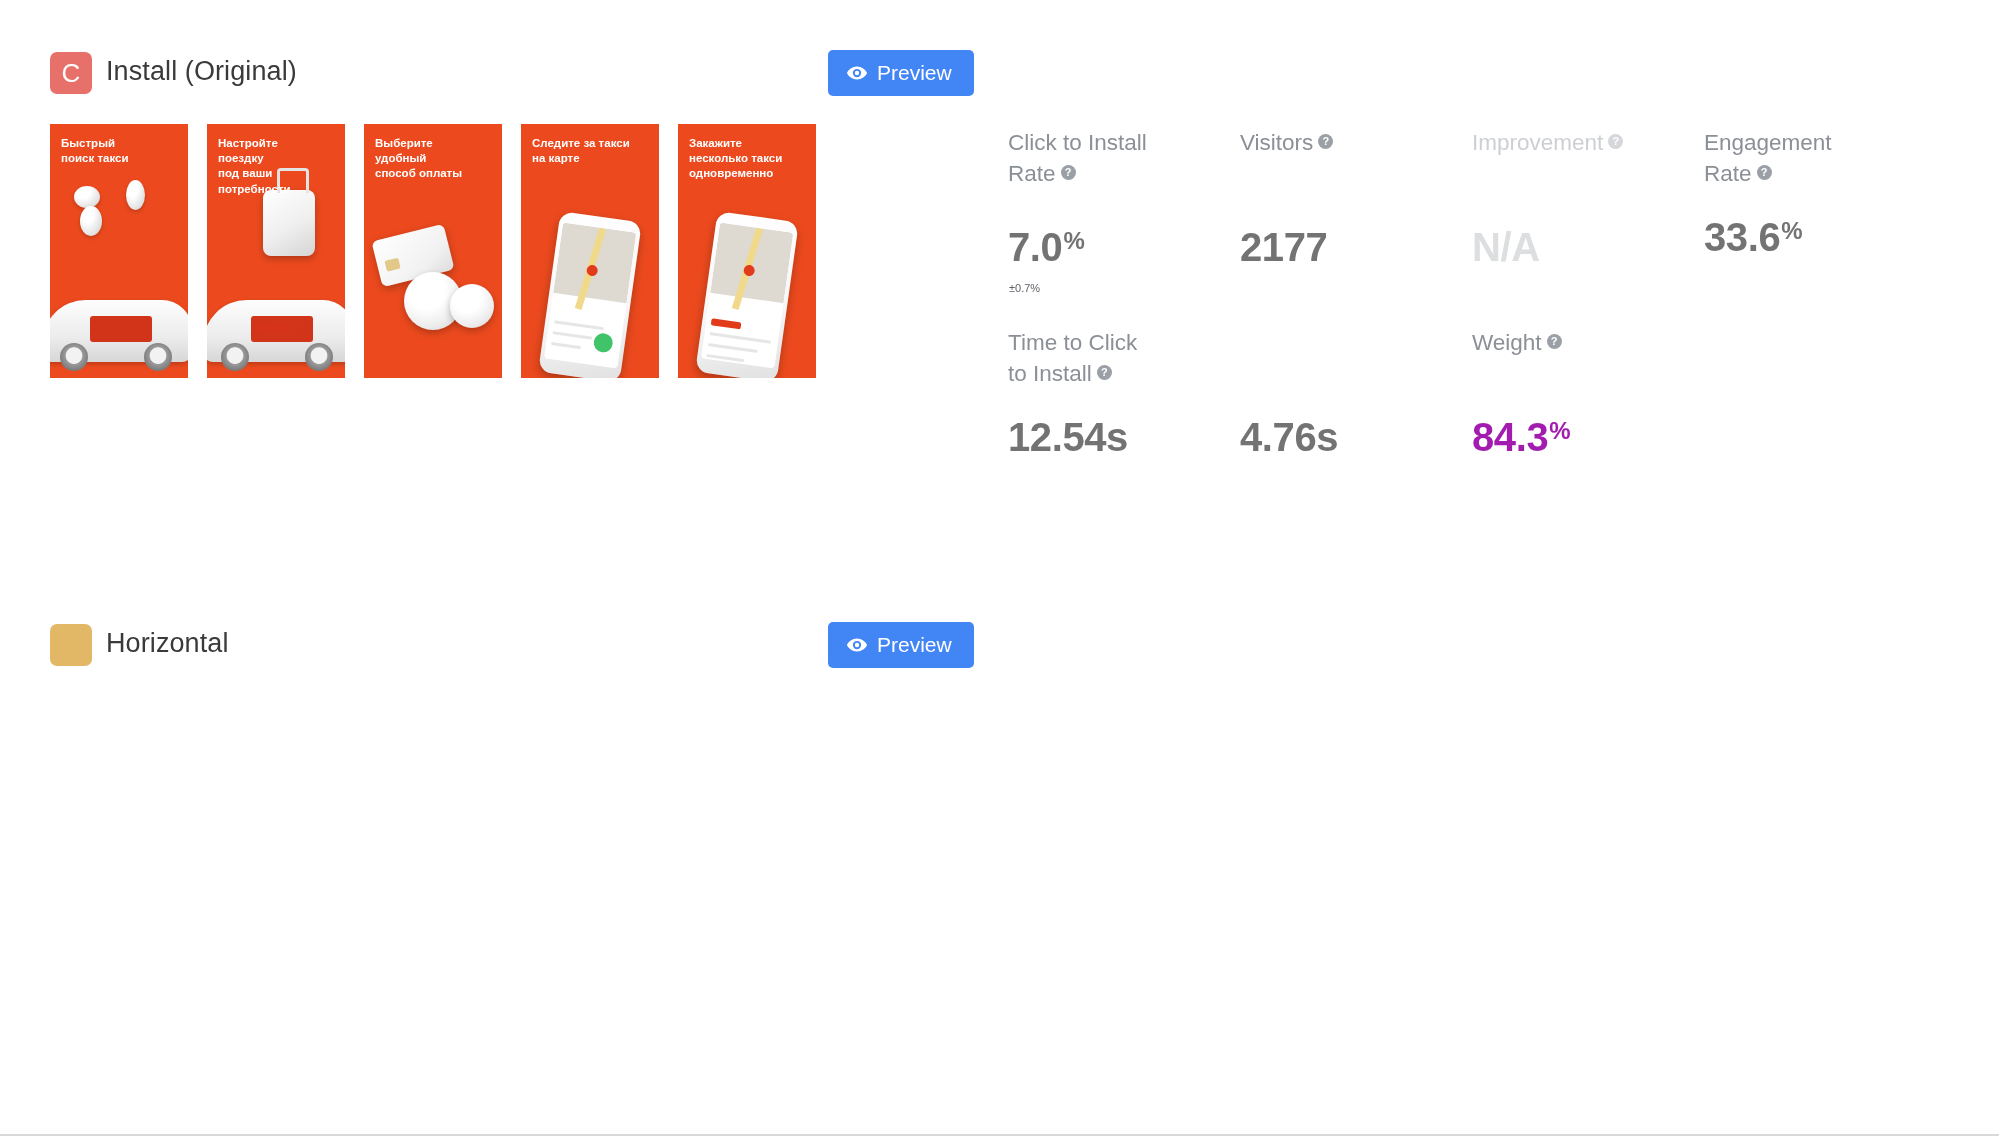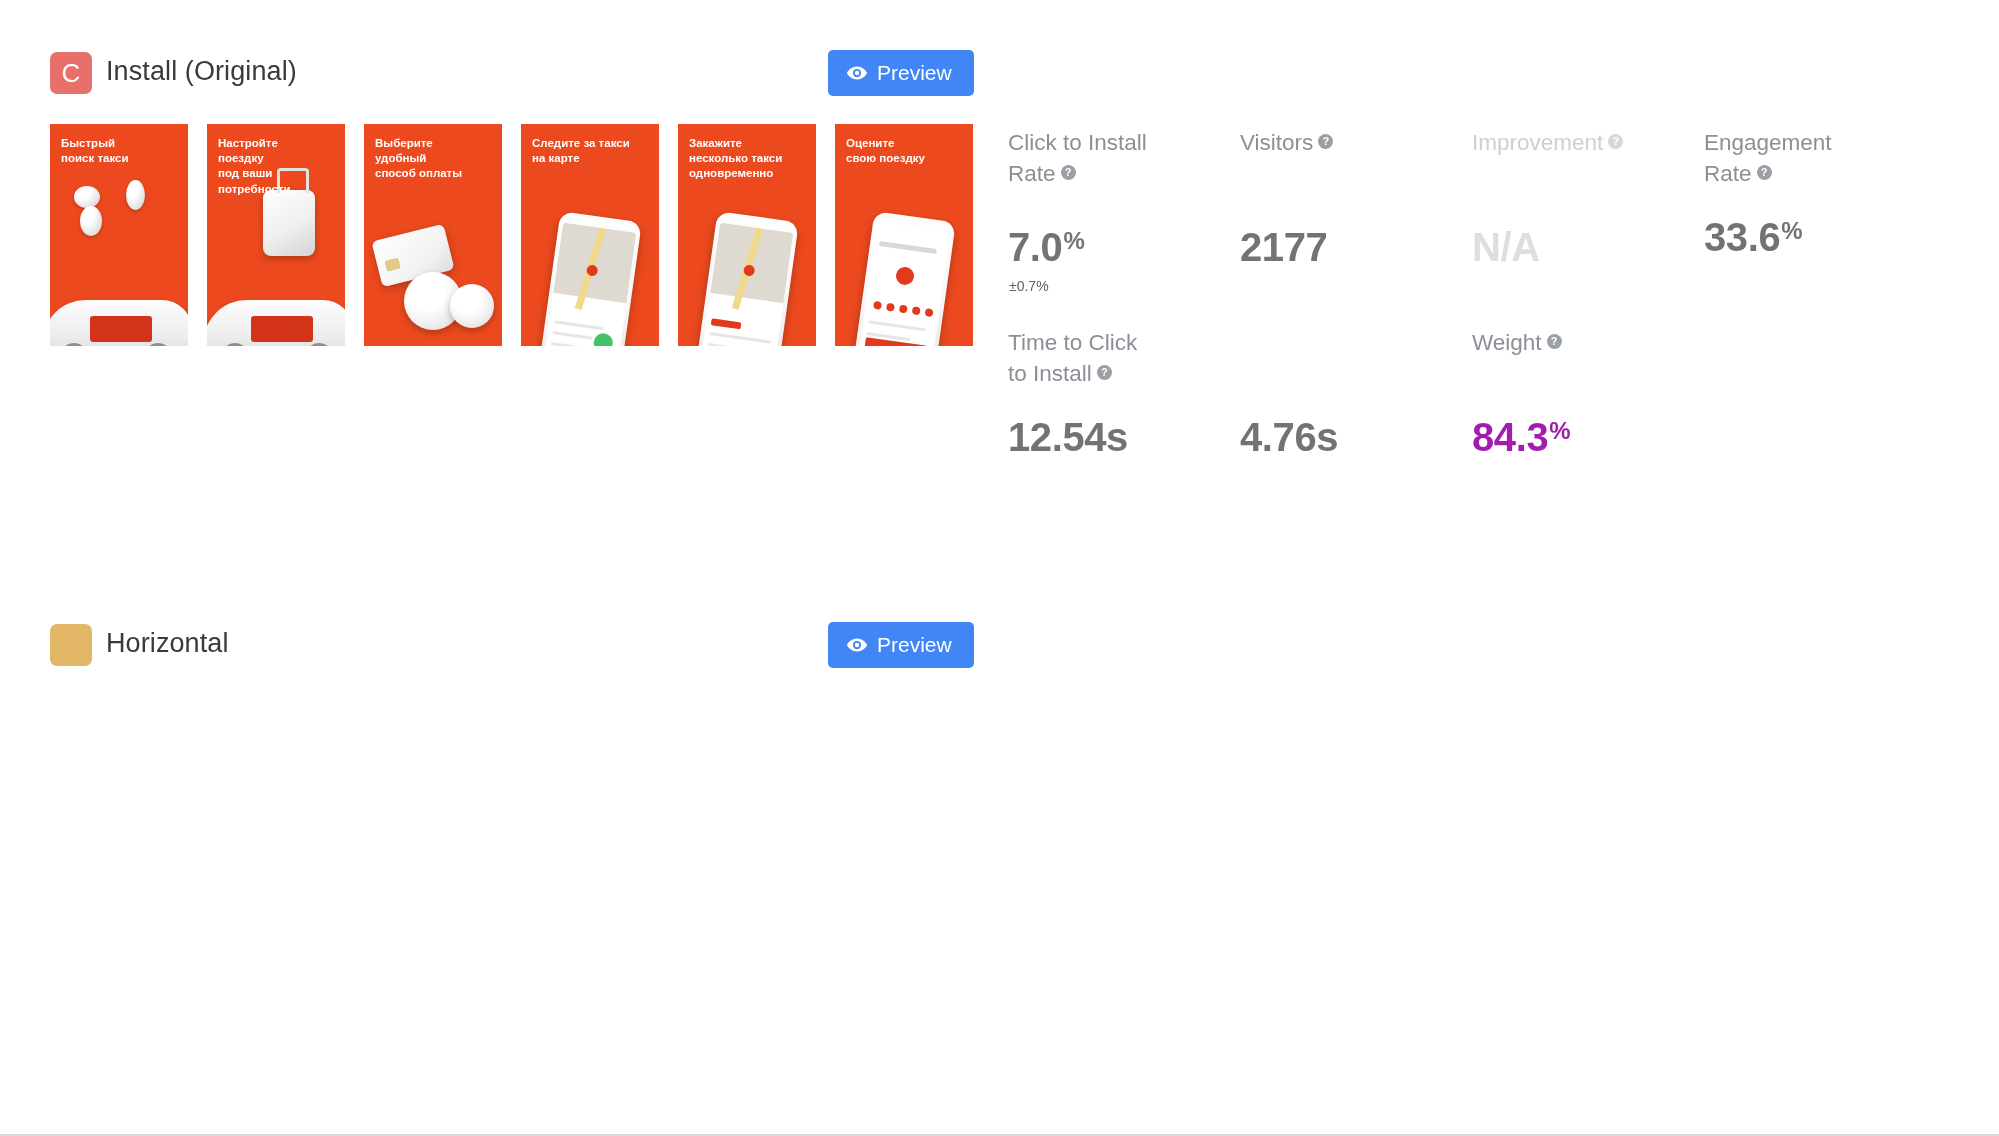--- a/index.html
+++ b/index.html
@@ -73,21 +73,21 @@
   #shots-vertical   { top: 124px; }
 
   .shot {
     position: relative;
     width: 138px;
     margin-right: 19px;
     overflow: hidden;
     background: #ec4a1e;
     flex: none;
   }
-  .shot.v { height: 222px; }
+  .shot.v { height: 254px; }
 
   .shot-caption {
     position: absolute;
     color: #ffffff;
     font-size: 11.5px;
     font-weight: bold;
     line-height: 1.32;
     white-space: pre-line;
     font-family: "Liberation Sans", sans-serif;
   }
@@ -218,21 +218,21 @@
     vertical-align: 12px;
     margin-left: 1px;
   }
   .metric-value.na    { color: #dcdee0; }
   .metric-value.green { color: #a21caf; }
 
   .metric-sub {
     position: absolute;
     left: 1px;
     bottom: 34px;
-    font-size: 14px;
+    font-size: 11px;
     color: #5f6368;
     white-space: nowrap;
   }
   
   .metric .metric-value { bottom: 58px; }
   .metric.row2 { height: 190px; }
 </style>
 </head>
 <body>
 
@@ -303,39 +303,20 @@
               <div class="red-chip" style="top:96px;width:30px;"></div>
               <div class="row-line" style="top:110px;width:62px;"></div>
               <div class="row-line" style="top:121px;width:50px;"></div>
               <div class="row-line" style="top:132px;width:38px;"></div>
               <div class="row-line" style="top:143px;width:62px;"></div>
             </div>
           </div>
           <div class="shot-caption">Закажите
 несколько такси
 одновременно</div>
-        </div>
-        <div class="shot v">
-          <div class="art phone" style="left:28px;top:92px;transform:rotate(8deg);">
-            <div class="phone-screen">
-              <div class="row-line" style="top:18px;width:58px;height:5px;background:#d8d8d8;"></div>
-              <div class="map-dot" style="left:26px;top:40px;width:18px;height:18px;"></div>
-              <div class="map-dot" style="left:8px;top:78px;width:8px;height:8px;"></div>
-              <div class="map-dot" style="left:21px;top:78px;width:8px;height:8px;"></div>
-              <div class="map-dot" style="left:34px;top:78px;width:8px;height:8px;"></div>
-              <div class="map-dot" style="left:47px;top:78px;width:8px;height:8px;"></div>
-              <div class="map-dot" style="left:60px;top:78px;width:8px;height:8px;"></div>
-              <div class="row-line" style="top:98px;width:58px;"></div>
-              <div class="row-line" style="top:110px;width:44px;"></div>
-              <div class="row-line" style="top:122px;width:30px;"></div>
-              <div class="red-chip" style="left:5px;bottom:10px;width:62px;height:12px;"></div>
-            </div>
-          </div>
-          <div class="shot-caption">Оцените
-свою поездку</div>
         </div>
       </div>
       <div class="metrics-grid" id="metrics-vertical">
         <div class="metric">
           <div class="metric-label">Click to Install
 Rate<span class="help-icon">?</span></div>
           <div class="metric-value">7.0<span class="unit">%</span></div>
           <div class="metric-sub">±0.7%</div>
         </div>
         <div class="metric">

